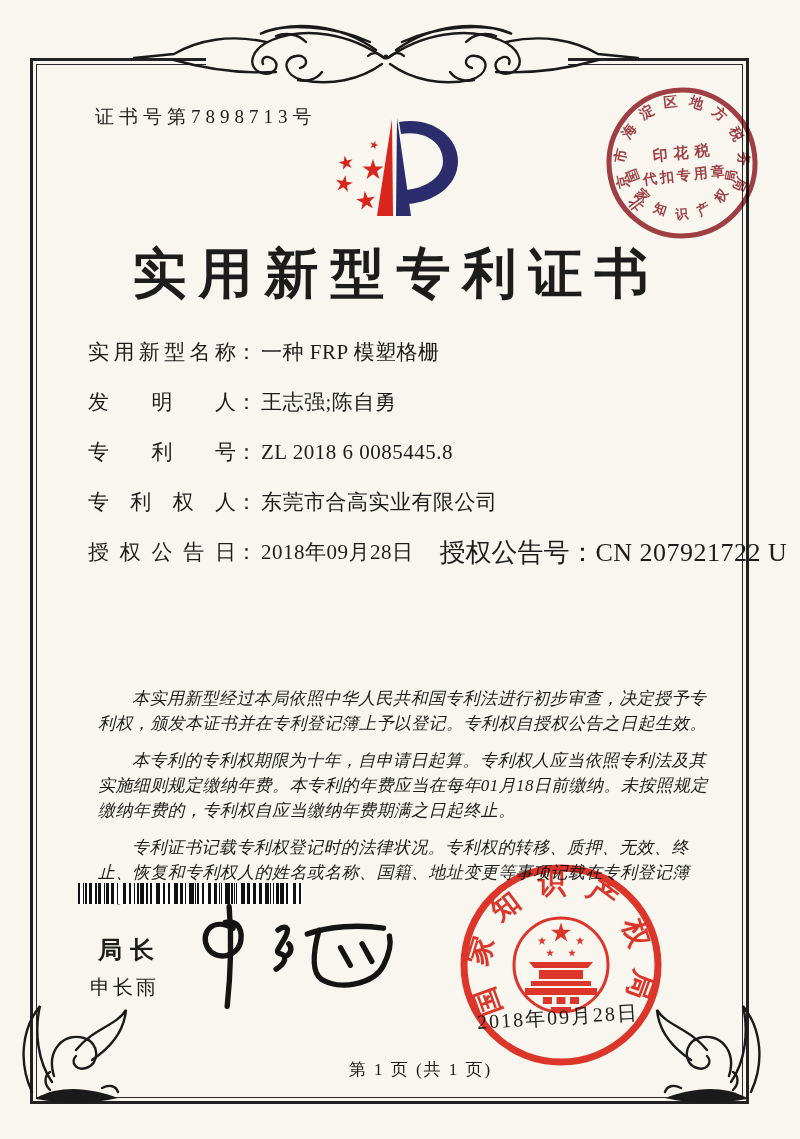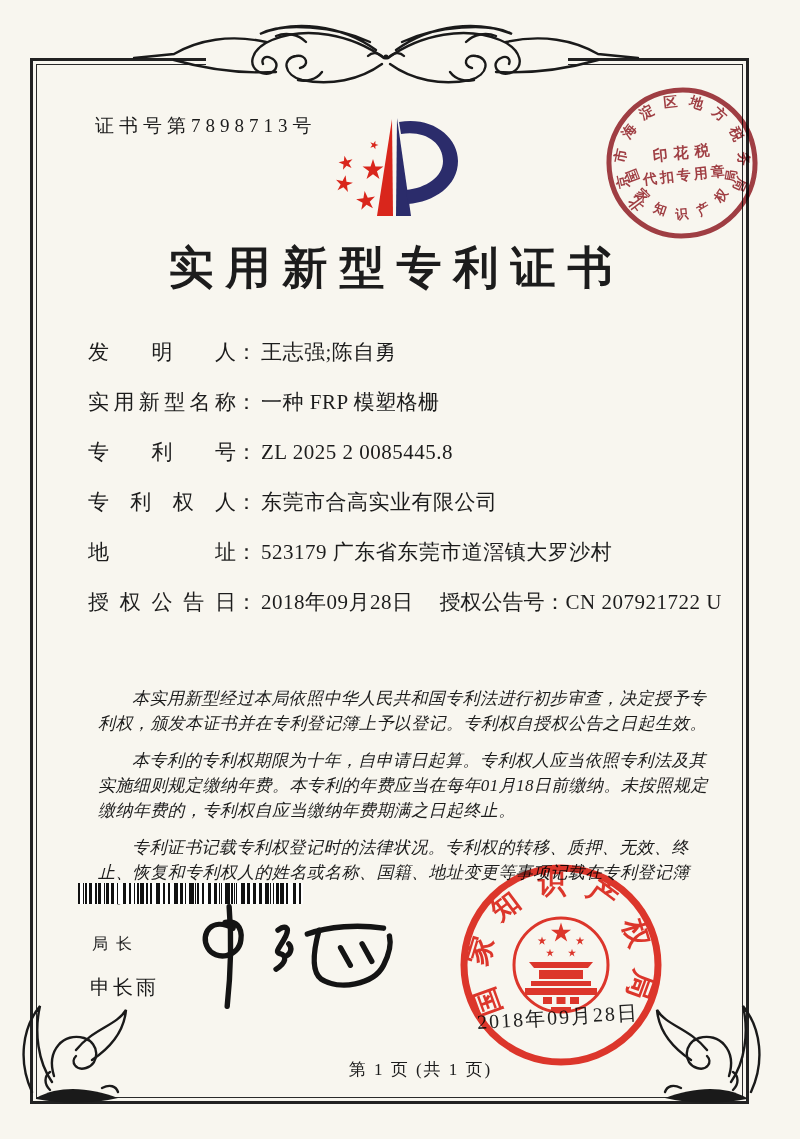--- a/index.html
+++ b/index.html
@@ -21,45 +21,45 @@
   .frame{position:absolute;left:30px;top:58px;width:713px;height:1040px;border:3px solid #222;z-index:1;}
   .frame-inner{position:absolute;inset:3px;border:1px solid #2a2a2a;}
   .frame-gap-mask{position:absolute;left:206px;top:52px;width:362px;height:14px;background:var(--paper);z-index:2;}
   .ornament-top{position:absolute;left:126px;top:12px;width:520px;height:90px;z-index:3;}
   .flourish{position:absolute;width:135px;height:130px;z-index:3;}
   .flourish.bl{left:6px;top:980px;}
   .flourish.br{left:642px;top:980px;transform:scaleX(-1);}
   .deco-stroke{fill:none;stroke:#1a1a1a;stroke-width:2.4;stroke-linecap:round;}
   .deco-fill{fill:#1a1a1a;stroke:none;}
   
-  .cert-no{position:absolute;left:95px;top:104px;font-size:19px;letter-spacing:5px;z-index:4;margin-top:9px;}
+  .cert-no{position:absolute;left:95px;top:104px;font-size:19px;letter-spacing:5px;z-index:4;}
   .logo{position:absolute;left:330px;top:114px;z-index:4;}
   .page-title{
     position:absolute;left:30px;top:238px;width:713px;text-align:center;
-    font-size:45px;font-weight:700;letter-spacing:12px;padding-left:20px;box-sizing:border-box;z-index:4;
+    font-size:54px;font-weight:700;letter-spacing:12px;padding-left:20px;box-sizing:border-box;z-index:4;
   }
   
   .fields{position:absolute;left:88px;top:338px;width:637px;z-index:4;}
   .frow{font-size:21px;line-height:29px;margin-bottom:21px;white-space:nowrap;}
   .flabel{display:inline-block;width:148px;text-align:justify;text-align-last:justify;vertical-align:top;}
   .fcolon{display:inline-block;margin-right:4px;}
   .fvalue{letter-spacing:.5px;}
   .frow.grant{display:flex;gap:26px;}
-  .grant-right{margin-left:auto;padding-right:10px;font-size:21px;}
+  .grant-right{margin-left:auto;padding-right:10px;font-size:26px;}
   
   .body-paras{position:absolute;left:86px;top:674px;width:641px;z-index:4;font-style:italic;}
   .body-paras p{margin:12px;font-size:17px;line-height:25px;text-indent:2em;letter-spacing:.4px;}
   
   .barcode{
     position:absolute;left:78px;top:883px;width:225px;height:21px;z-index:4;background:#fff;
     background-image:
       repeating-linear-gradient(90deg,#111 0 2px,transparent 2px 5px,#111 5px 6px,transparent 6px 11px,#111 11px 14px,transparent 14px 17px),
       repeating-linear-gradient(90deg,#111 0 1px,transparent 1px 7px,#111 7px 9px,transparent 9px 13px);
   }
-  .comm-title{position:absolute;left:92px;top:934px;font-size:16px;letter-spacing:8px;z-index:4;}
+  .comm-title{position:absolute;left:98px;top:934px;font-size:24px;letter-spacing:8px;z-index:4;font-weight:bold;}
   .comm-name{position:absolute;left:90px;top:974px;font-size:20px;letter-spacing:3px;z-index:4;}
   .signature{position:absolute;left:192px;top:898px;z-index:4;}
   .sig-stroke{fill:none;stroke:#141414;stroke-width:5.5;stroke-linecap:round;stroke-linejoin:round;}
   .footer{position:absolute;left:30px;top:1058px;width:781px;text-align:center;font-size:17px;letter-spacing:2px;z-index:4;}
   
   .tax-stamp{position:absolute;left:603px;top:84px;z-index:5;opacity:.87;mix-blend-mode:multiply;transform:rotate(-6deg);}
   .stamp-ring{fill:none;stroke:var(--stamp-red);stroke-width:5;}
   .stamp-ink{fill:var(--stamp-red);font-weight:700;}
   .office-seal{position:absolute;left:457px;top:861px;z-index:5;opacity:.93;mix-blend-mode:multiply;}
   .seal-ring{fill:none;stroke:var(--seal-red);stroke-width:7;}
@@ -147,33 +147,30 @@
       <textPath href="#tsBot" startOffset="50%">国家知识产权局</textPath>
     </text>
     <text class="stamp-ink svgtext" x="82" y="74" text-anchor="middle" style="font-size:15px;letter-spacing:6px;">印花税</text>
     <text class="stamp-ink svgtext" x="81" y="96" text-anchor="middle" style="font-size:14px;letter-spacing:3px;">代扣专用章</text>
   </svg>
 
   <div class="page-title">实用新型专利证书</div>
 
   <div class="fields">
     <div class="frow">
+      <span class="flabel">实用新型名称</span><span class="fcolon">：</span><span class="fvalue">一种 FRP 模塑格栅</span>
+    </div>
+    <div class="frow">
       <span class="flabel">发明人</span><span class="fcolon">：</span><span class="fvalue">王志强;陈自勇</span>
     </div>
     <div class="frow">
-      <span class="flabel">实用新型名称</span><span class="fcolon">：</span><span class="fvalue">一种 FRP 模塑格栅</span>
-    </div>
-    <div class="frow">
-      <span class="flabel">专利号</span><span class="fcolon">：</span><span class="fvalue">ZL 2025 2 0085445.8</span>
+      <span class="flabel">专利号</span><span class="fcolon">：</span><span class="fvalue">ZL 2018 6 0085445.8</span>
     </div>
     <div class="frow">
       <span class="flabel">专利权人</span><span class="fcolon">：</span><span class="fvalue">东莞市合高实业有限公司</span>
-    </div>
-    <div class="frow">
-      <span class="flabel">地址</span><span class="fcolon">：</span><span class="fvalue">523179 广东省东莞市道滘镇大罗沙村</span>
     </div>
     <div class="frow grant">
       <span>
         <span class="flabel">授权公告日</span><span class="fcolon">：</span><span class="fvalue">2018年09月28日</span>
       </span>
       <span class="grant-right">
         <span>授权公告号</span><span>：</span><span class="fvalue">CN 207921722 U</span>
       </span>
     </div>
   </div>

